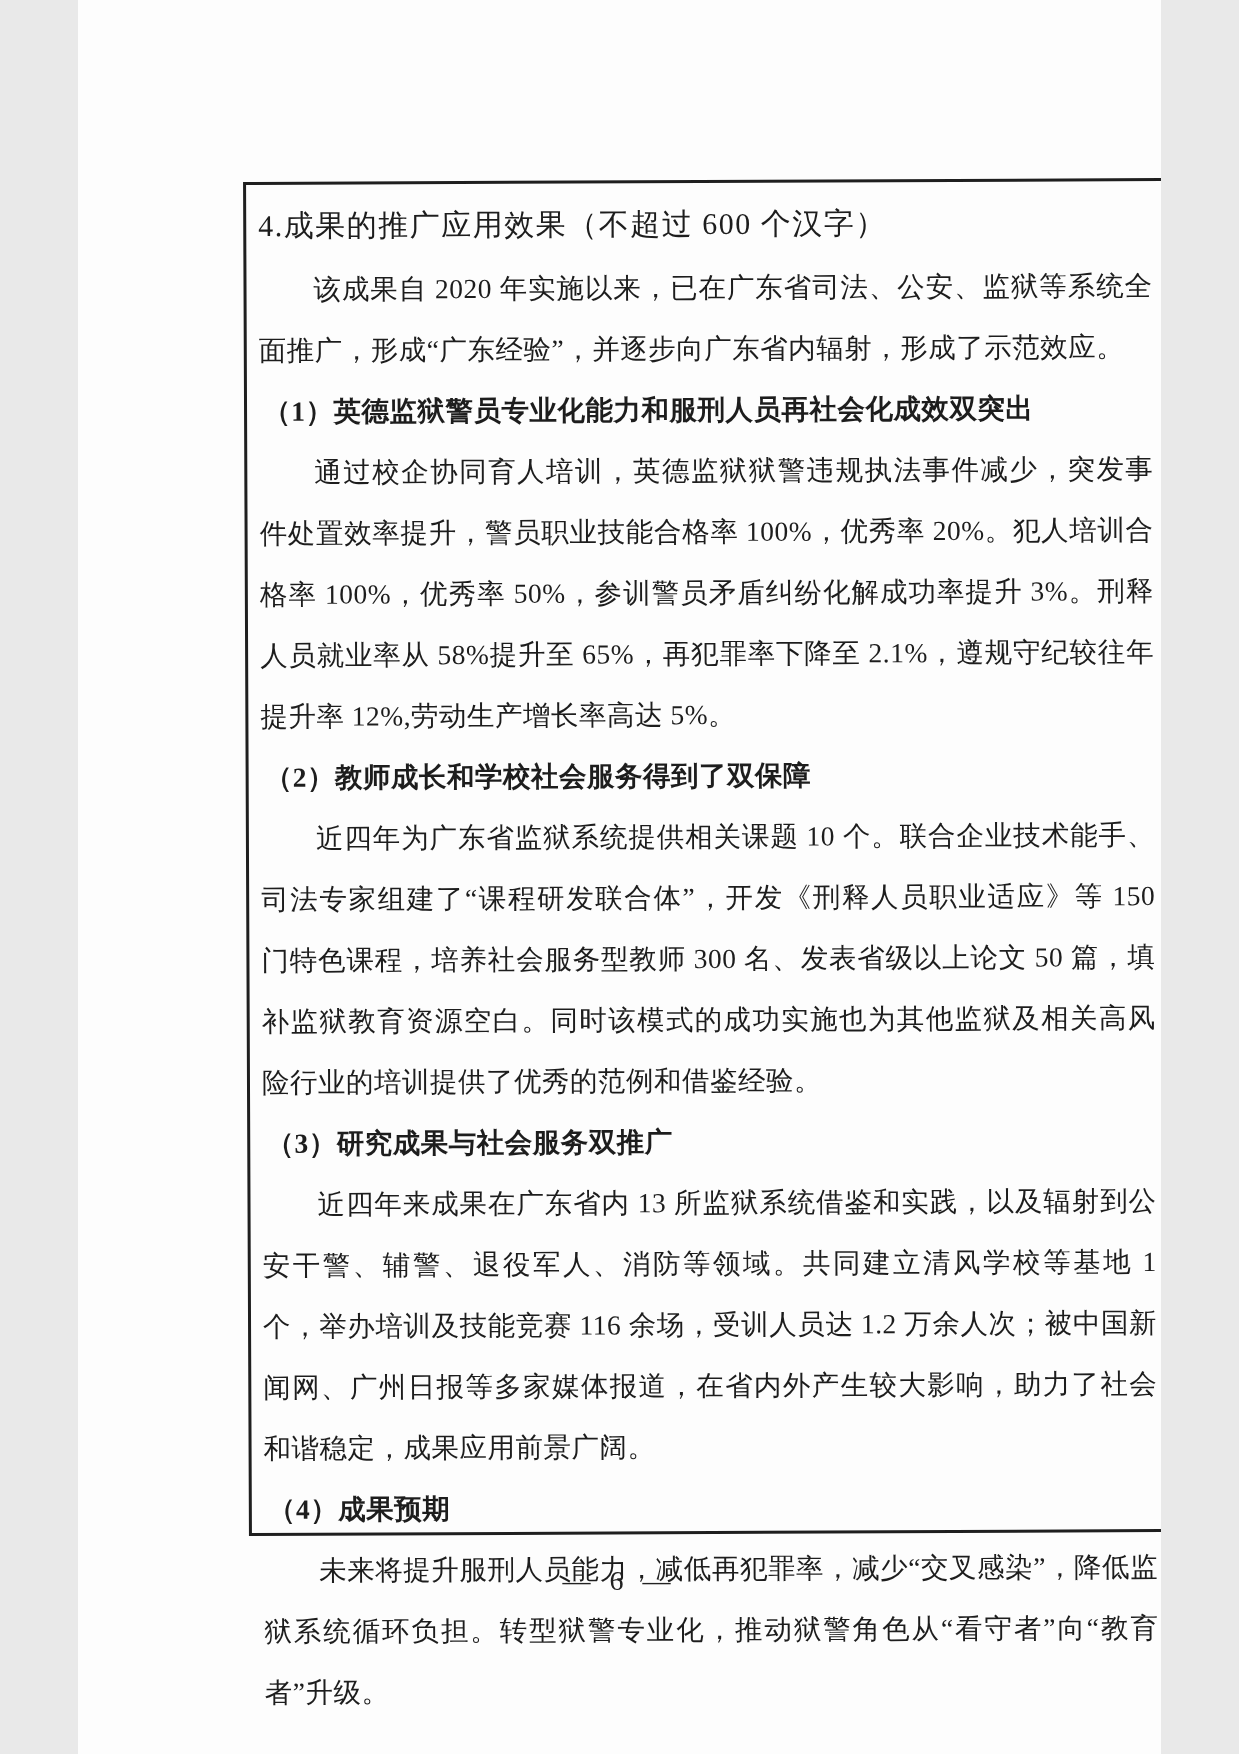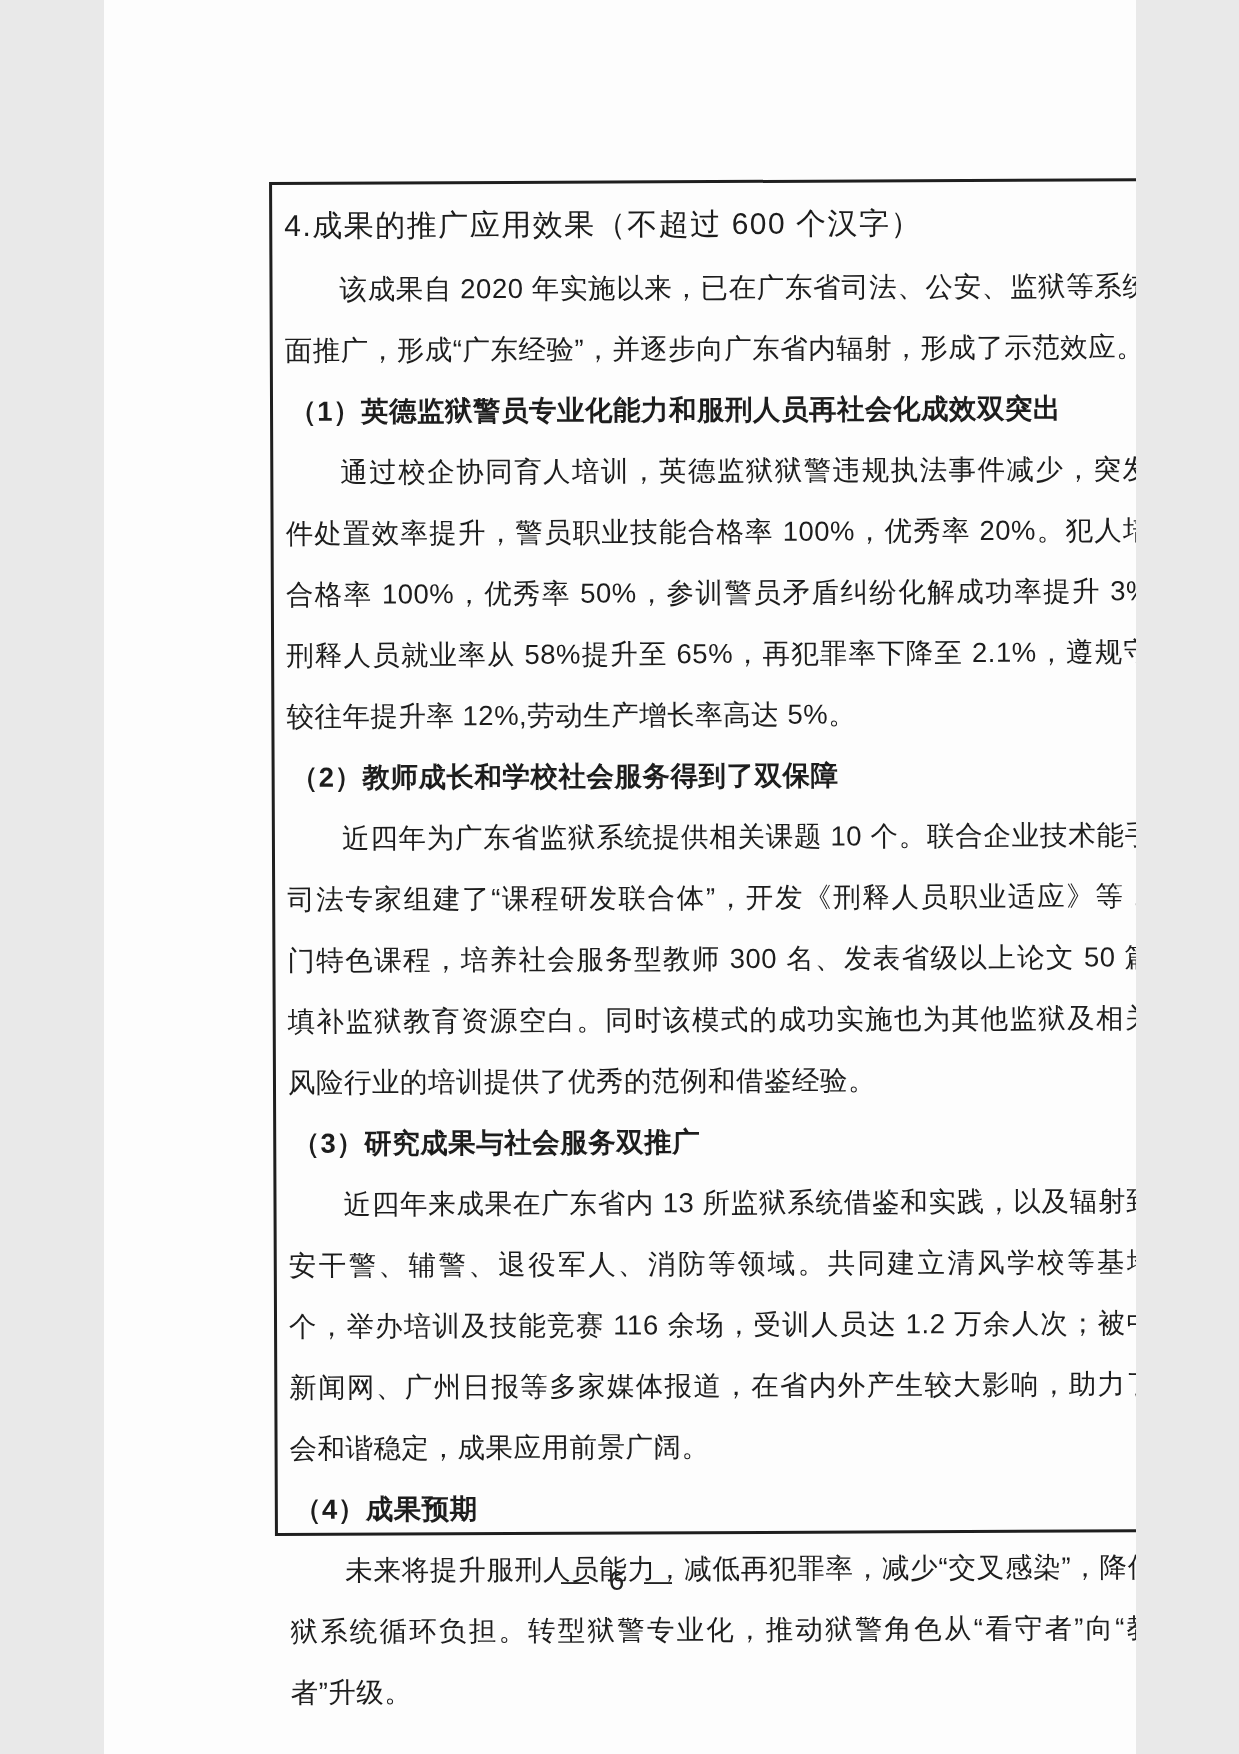--- a/index.html
+++ b/index.html
@@ -2,28 +2,27 @@
 <html><head>
 <meta charset="utf-8">
 <style>
   html, body {
     margin: 0;
     padding: 0;
     background: #e9e9e9;
   }
   .page {
     position: relative;
-    width: 996px;
+    width: 1083px;
     height: 1754px;
     margin: 0 auto;
     background: #fdfdfd;
     color: #1d1d1d;
-    font-family: Liberation Sans, sans-serif;
+    font-family: Liberation Serif, serif;
     overflow: hidden;
-    padding-left: 36px;
   }
   .form-box {
     position: absolute;
     left: 168px;
     top: 180px;
     width: 928px;
     height: 1354px;
     border: 3px solid #1f1f1f;
     box-sizing: border-box;
     padding: 8px 16px 0 12px;

